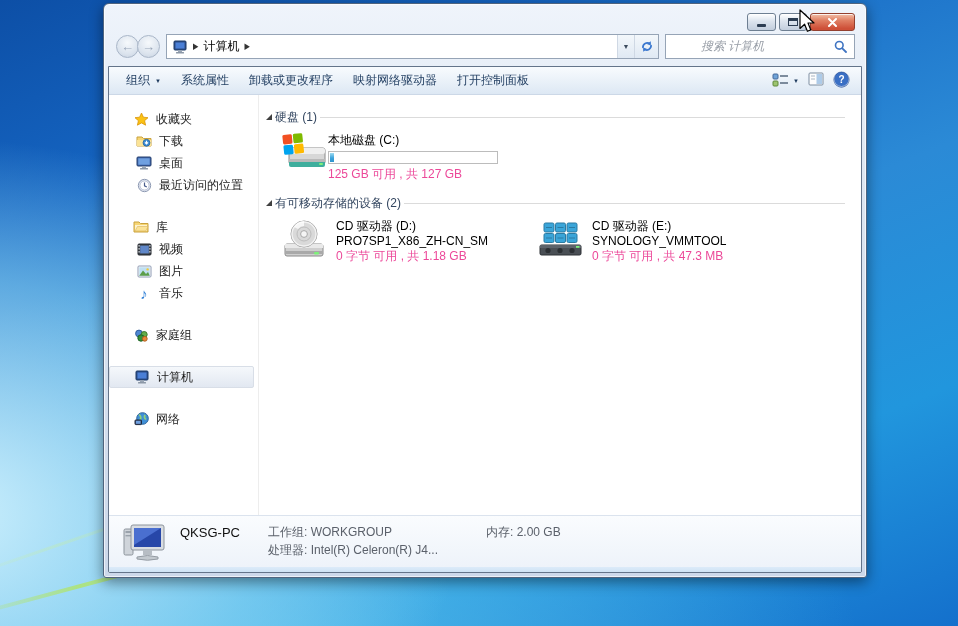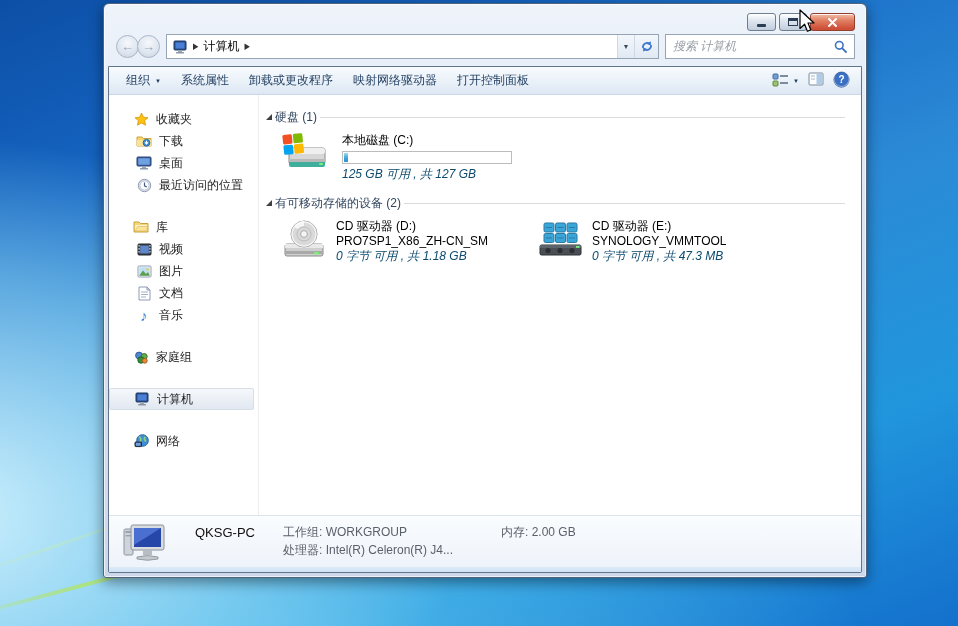--- a/index.html
+++ b/index.html
@@ -53,21 +53,21 @@
   .crumb-sep { font-size:7px; color:#333; transform:scaleY(1.2); }
   .crumb { font-size:12px; color:#000; }
   .addr-btn { width:17px; display:flex; align-items:center; justify-content:center;
     font-size:7px; color:#3c4b5e; background:linear-gradient(#f3f7fb,#e0e9f3);
     border-left:1px solid #cfd8e4; }
   .addr-refresh { width:24px; display:flex; align-items:center; justify-content:center;
     background:linear-gradient(#f3f7fb,#e0e9f3); border-left:1px solid #cfd8e4; }
 
   .searchbox { width:190px; height:25px; background:#fff; border:1px solid #96a4b6;
     display:flex; align-items:center; padding:0 7px; gap:4px; }
-  .search-ph { flex:1; font-size:12px; font-style:italic; color:#989ea7; overflow:hidden; white-space:nowrap; }
+  .search-ph { flex:1; font-size:12px; font-style:italic; color:#989ea7; overflow:hidden; white-space:nowrap;margin-left:28px; }
 
   
   .client { position:absolute; left:4px; right:4px; top:62px; bottom:4px;
     border:1px solid #64748a; background:#fff; display:flex; flex-direction:column;
     border-radius:0 0 2px 2px; overflow:hidden; }
 
   .toolbar { height:28px; flex:none; display:flex; align-items:center; padding:0 7px;
     background:linear-gradient(#f8fbfe,#ebf2f9 48%,#dde8f4);
     border-bottom:1px solid #ccd8e7; font-size:12px; color:#1e3b5f; }
   .tool-item { padding:8px 10px; display:flex; align-items:center; gap:5px; cursor:default; }
@@ -85,36 +85,36 @@
   .gap-md { margin-top:20px; }
   .ic16 { width:16px; height:16px; flex:none; display:flex; align-items:center; justify-content:center; }
   .note { color:#2f7fd6; font-size:15px; line-height:1; }
 
   .content { flex:1; padding:8px 13px 0 7px; min-width:0; }
   .group-hd { display:flex; align-items:center; gap:3px; margin:5px 0 6px 0; height:18px; }
   .tri { width:0; height:0; border-bottom:6px solid #404040; border-left:6px solid transparent; flex:none; }
   .group-title { font-size:12px; color:#32455f; white-space:nowrap; }
   .group-line { flex:1; height:1px; background:#dbdbdb; margin-right:3px; }
 
-  .drive-c { display:flex; gap:15px; margin:5px 0 12px 15px; align-items:flex-start; }
+  .drive-c { display:flex; gap:1px; margin:5px 0 12px 15px; align-items:flex-start; }
   .dc-info { display:flex; flex-direction:column; gap:3px; padding-top:1px; }
   .t-name { font-size:12px; color:#000; line-height:15px; }
-  .t-detail { font-size:12px; color:#0c4a6e; line-height:15px;font-style:italic; }
+  .t-detail { font-size:12px; color:#ec4899; line-height:15px; }
   .bar { width:170px; height:13px; border:1px solid #bcbcbc; background:#fff; padding:1px; }
   .bar-fill { height:100%; min-width:4px; background:linear-gradient(#9fdcf2,#3da4dc 55%,#2f93cd); }
 
   .tiles { display:flex; margin-left:15px; gap:28px; }
   .tile { display:flex; gap:9px; width:228px; align-items:flex-start; }
   .t-lines { display:flex; flex-direction:column; padding-top:1px; }
 
   .details { height:52px; flex:none; border-top:1px solid #dbe3ee;
     background:linear-gradient(#fafcfe,#eef3fa); display:flex; align-items:center;
     padding:0 10px 0 13px; gap:12px; }
   .d-grid { display:grid; grid-template-columns:88px 218px auto; grid-template-rows:18px 18px;
-    align-items:center; font-size:12px; color:#5b616b;margin-left:15px; }
+    align-items:center; font-size:12px; color:#5b616b; }
   .d-name { font-size:13px; color:#101010; grid-column:1; grid-row:1; }
   .d-wg { grid-column:2; grid-row:1; }
   .d-mem { grid-column:3; grid-row:1; }
   .d-cpu { grid-column:2 / span 2; grid-row:2; }
   .details-strip { height:5px; flex:none; background:linear-gradient(#dcebf9,#cfe3f5); }
 
   .cursor { position:absolute; left:796px; top:9px; z-index:99; }
 </style>
 </head>
 <body>
@@ -296,32 +296,20 @@
           <div class="srow child">
             <span class="ic16">
               <svg width="15" height="13" viewBox="0 0 15 13">
                   <rect x="1" y="1" width="13" height="11" rx="1" fill="#fff" stroke="#8e9ab3"></rect>
                   <rect x="2.2" y="2.2" width="10.6" height="8.6" fill="#bfe0f2"></rect>
                   <path d="M2.2 10.8 L6 5.5 L9 9 L11 7 L12.8 10.8 Z" fill="#5d9e4a"></path>
                   <circle cx="10.6" cy="4.4" r="1.2" fill="#f3c83e"></circle>
                 </svg>
             </span>
             <span>图片</span>
-          </div>
-          <div class="srow child">
-            <span class="ic16">
-              <svg width="13" height="15" viewBox="0 0 13 15">
-                  <path d="M1 1 L9 1 L12 4 L12 14 L1 14 Z" fill="#fff" stroke="#8e9ab3"></path>
-                  <path d="M9 1 L9 4 L12 4 Z" fill="#dfe6f0" stroke="#8e9ab3"></path>
-                  <line x1="3" y1="6" x2="10" y2="6" stroke="#9fb3c8" stroke-width="1"></line>
-                  <line x1="3" y1="8.5" x2="10" y2="8.5" stroke="#9fb3c8" stroke-width="1"></line>
-                  <line x1="3" y1="11" x2="8" y2="11" stroke="#9fb3c8" stroke-width="1"></line>
-                </svg>
-            </span>
-            <span>文档</span>
           </div>
           <div class="srow child">
             <span class="ic16 note">♪</span>
             <span>音乐</span>
           </div>
 
           <div class="srow gap-md">
             <span class="ic16">
               <svg width="15" height="15" viewBox="0 0 15 15">
                   <circle cx="5" cy="5.5" r="3.4" fill="#4f87d2" stroke="#305c9c"></circle>

